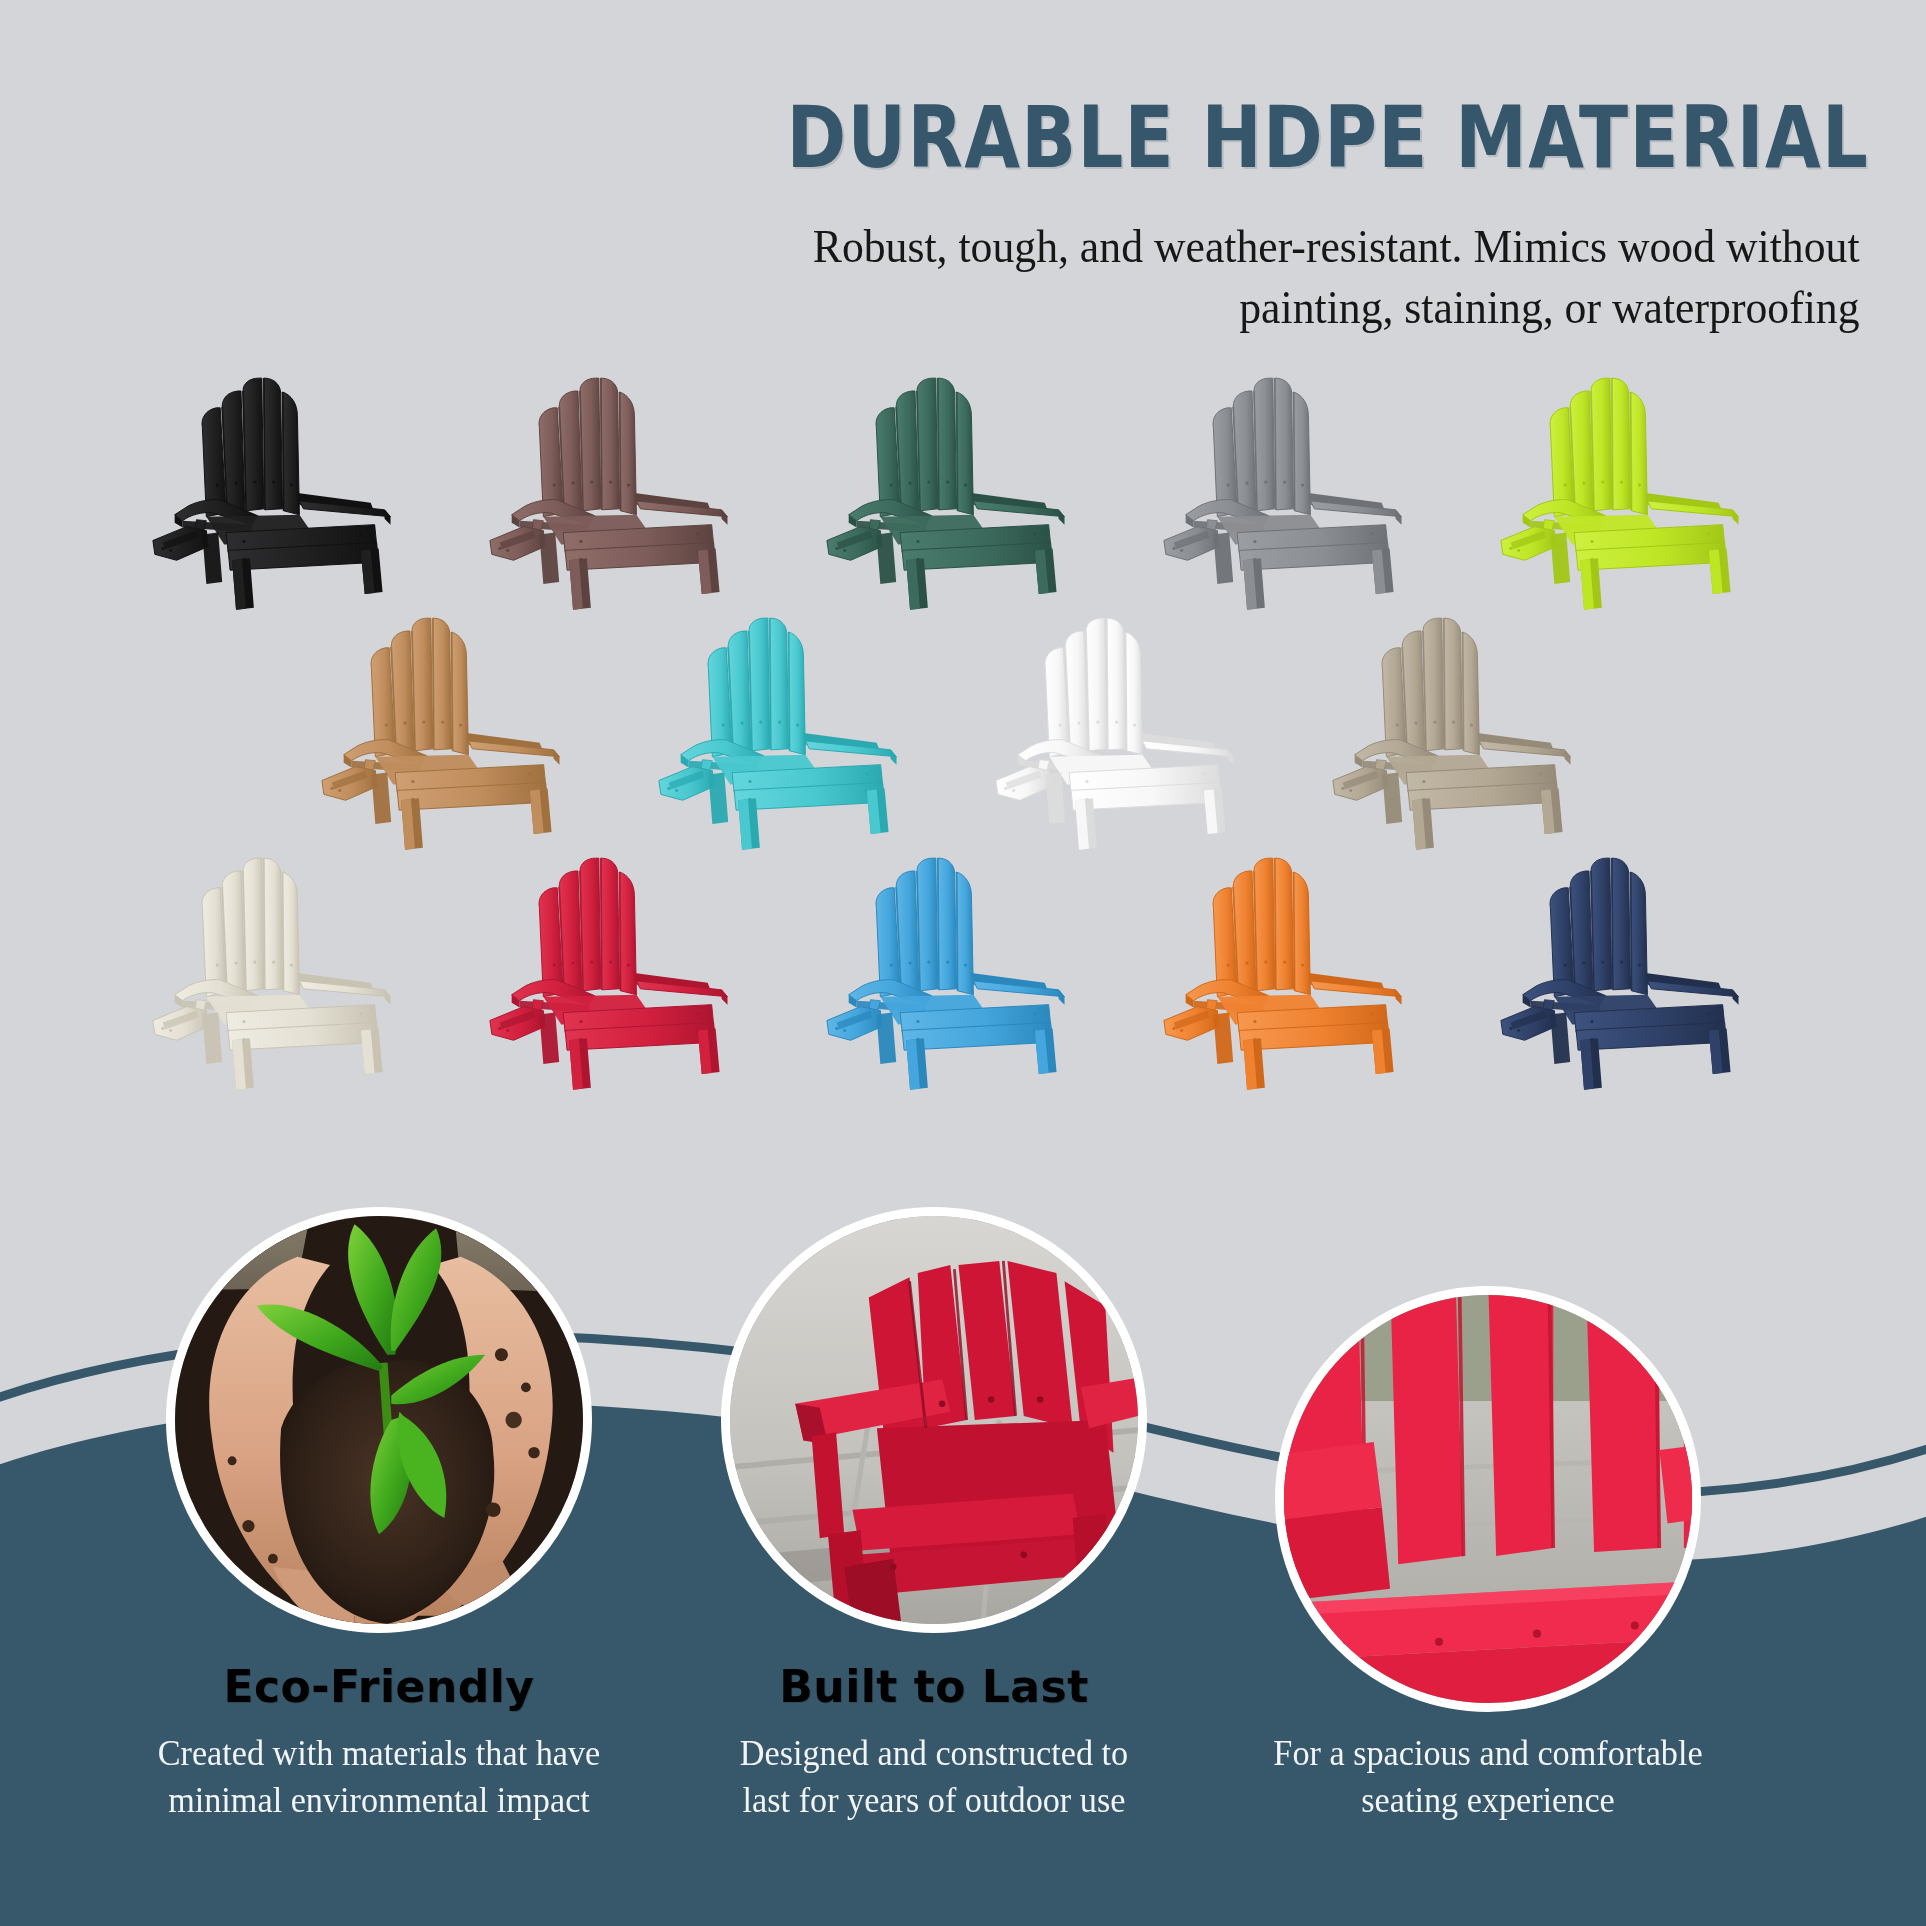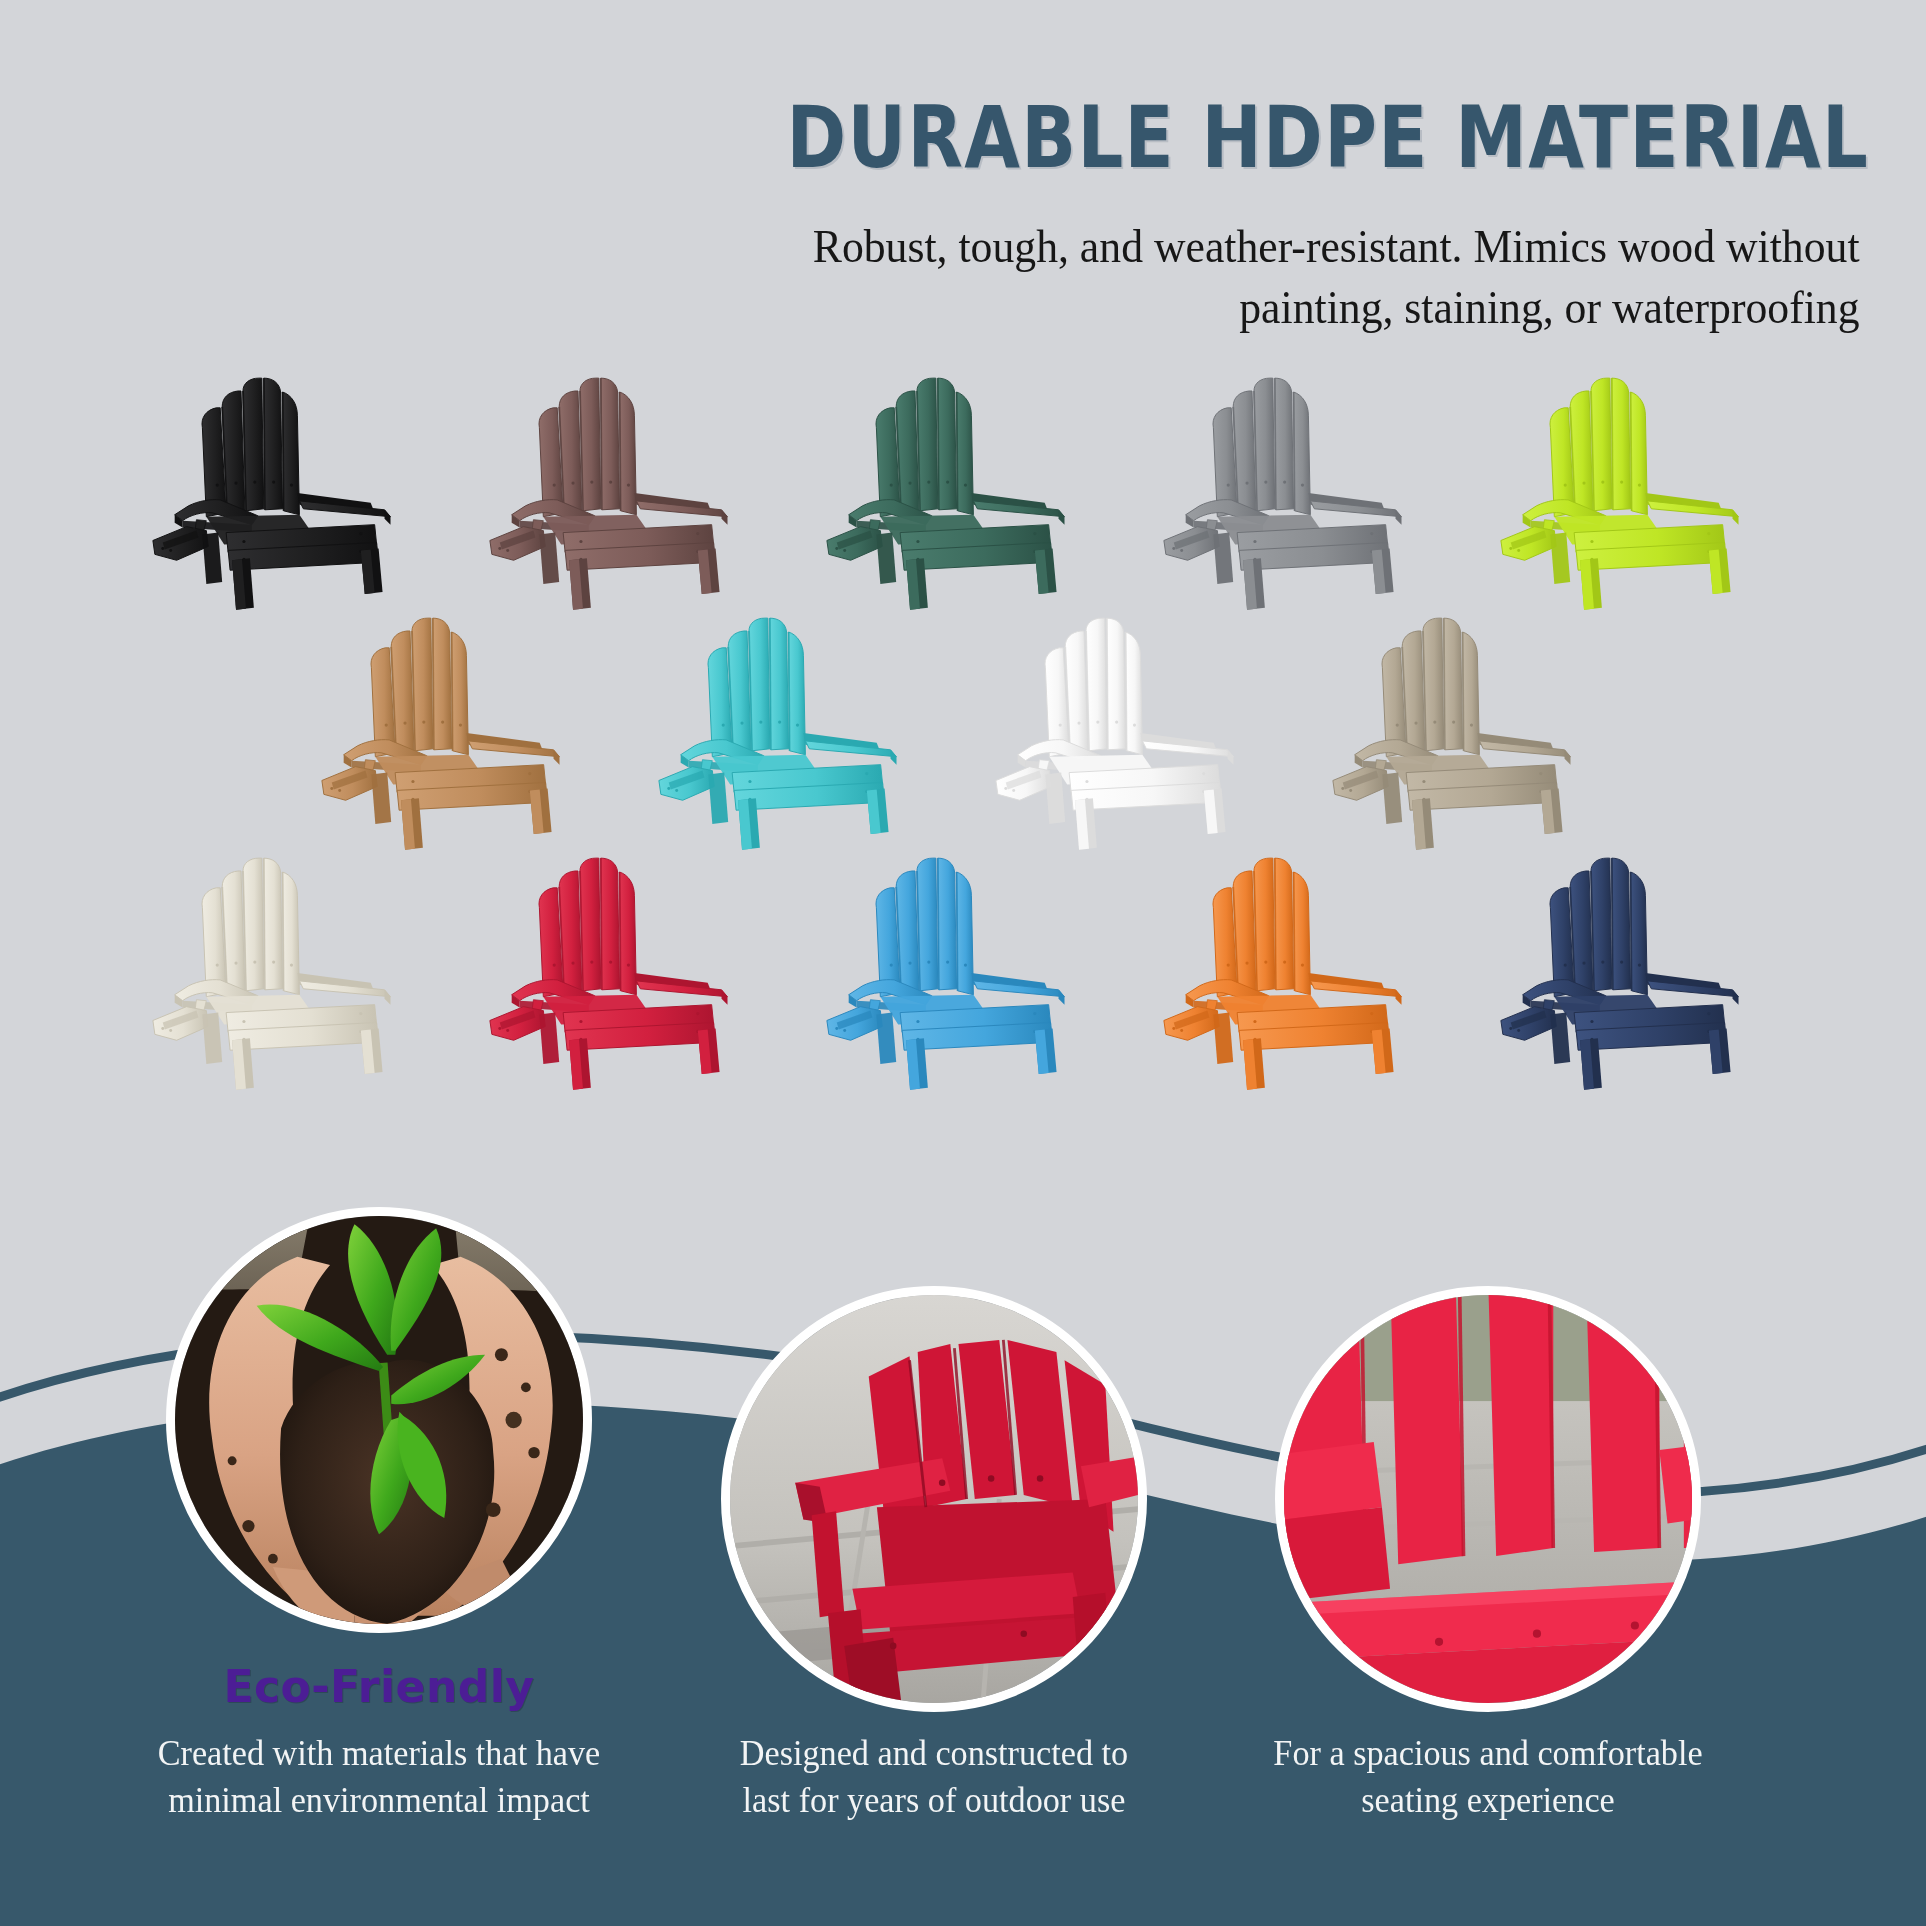--- a/index.html
+++ b/index.html
@@ -58,21 +58,21 @@
   .circle{
     width:416px;height:416px;border-radius:50%;
     border:9px solid #ffffff;
     margin:0 auto;
     overflow:hidden;position:relative;
     background:#9aa0a4;
     box-sizing:border-box;
   }
   .circle svg{position:absolute;left:0;top:0;width:100%;height:100%;}
   .f-title{
-    color:#4c1d95;font-weight:bold;font-size:44px;
+    color:#000000;font-weight:bold;font-size:44px;
     font-family:"DejaVu Sans","Liberation Sans",sans-serif;
     letter-spacing:0.5px;margin-top:28px;
     text-shadow:1px 1px 0 rgba(0,0,0,.18);
   }
   .f-desc{
     color:#f2f4f5;
     font-family:"Liberation Serif","DejaVu Serif",serif;
     font-size:36px;line-height:1.30;margin-top:18px;
     transform:scaleX(.95);
   }
@@ -1327,20 +1327,21 @@
 
           <g fill="#8e0b22">
             <circle cx="52" cy="46" r=".8"></circle>
               <circle cx="64" cy="45" r=".8"></circle>
               <circle cx="76" cy="45" r=".8"></circle>
             <circle cx="40" cy="86" r=".8"></circle>
               <circle cx="72" cy="83" r=".8"></circle>
           </g>
         </svg>
       </div>
+      <div class="f-title">Built to Last</div>
       <div class="f-desc">
         <div>Designed and constructed to</div>
         <div>last for years of outdoor use</div>
       </div>
     </div>
 
     <div class="feature f3">
       <div class="circle">
         <svg viewBox="0 0 100 100" preserveAspectRatio="xMidYMid slice">
           <defs>

